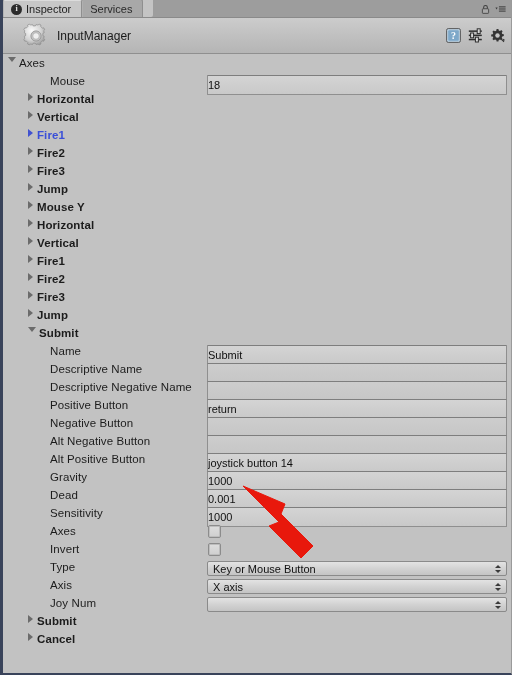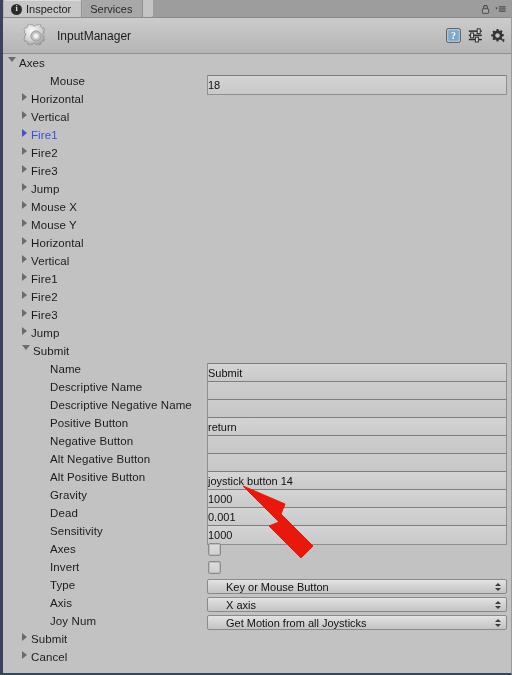--- a/index.html
+++ b/index.html
@@ -140,21 +140,21 @@
   .label {
     font-size: 11.5px;
     color: #1c1c1c;
     white-space: nowrap;
     letter-spacing: 0.1px;
   }
   .label.sel { color: #3a4fd8; }
 
   
   .ind0 { padding-left: 5px; }
-  .ind1 { padding-left: 19px; }
+  .ind1 { padding-left: 25px; font-weight: bold; }
   .ind2-noarrow { padding-left: 47px; }
 
   
   .field {
     position: absolute;
     left: 204px;
     right: 4px;
     height: 20px;
     background: linear-gradient(to bottom, #d4d4d4, #c9c9c9);
     border: 1px solid #8f8f8f;
@@ -173,21 +173,21 @@
   .popup {
     position: absolute;
     left: 204px;
     right: 4px;
     height: 15px;
     background: linear-gradient(to bottom, #e3e3e3 0%, #d2d2d2 50%, #c4c4c4 100%);
     border: 1px solid #8a8a8a;
     border-radius: 2px;
     display: flex;
     align-items: center;
-    padding-left: 18px;
+    padding-left: 5px;
     font-size: 11px;
     color: #111;
     white-space: nowrap;
   }
   .popup-arrows {
     margin-left: auto;
     margin-right: 5px;
     display: flex;
     flex-direction: column;
     gap: 2px;
@@ -349,24 +349,20 @@
         <div class="row ind1">
           <span class="foldout"></span>
           <span class="label">Fire3</span>
         </div>
         <div class="row ind1">
           <span class="foldout"></span>
           <span class="label">Jump</span>
         </div>
         <div class="row ind1">
           <span class="foldout"></span>
-          <span class="label">Mouse X</span>
-        </div>
-        <div class="row ind1">
-          <span class="foldout"></span>
           <span class="label">Mouse Y</span>
         </div>
         <div class="row ind1">
           <span class="foldout"></span>
           <span class="label">Horizontal</span>
         </div>
         <div class="row ind1">
           <span class="foldout"></span>
           <span class="label">Vertical</span>
         </div>
@@ -457,21 +453,20 @@
             <span>X axis</span>
             <span class="popup-arrows">
               <span class="up"></span>
               <span class="dn"></span>
             </span>
           </span>
         </div>
         <div class="row ind2-noarrow">
           <span class="label">Joy Num</span>
           <span class="popup">
-            <span>Get Motion from all Joysticks</span>
             <span class="popup-arrows">
               <span class="up"></span>
               <span class="dn"></span>
             </span>
           </span>
         </div>
       </div>
 
     <div id="trailing-axes">
         <div class="row ind1">

